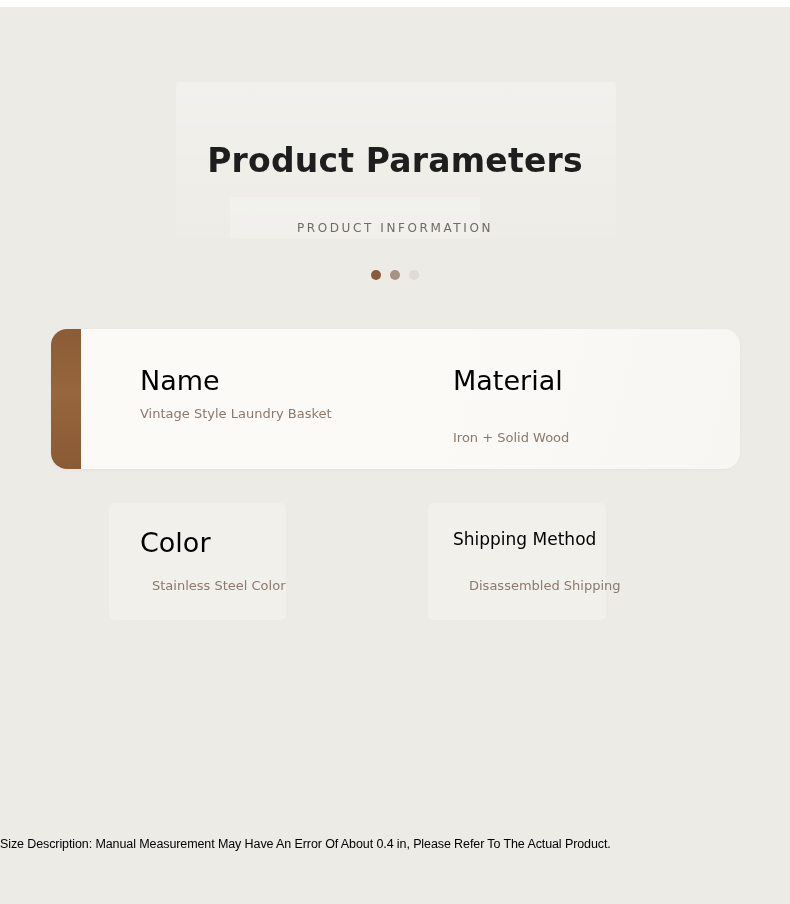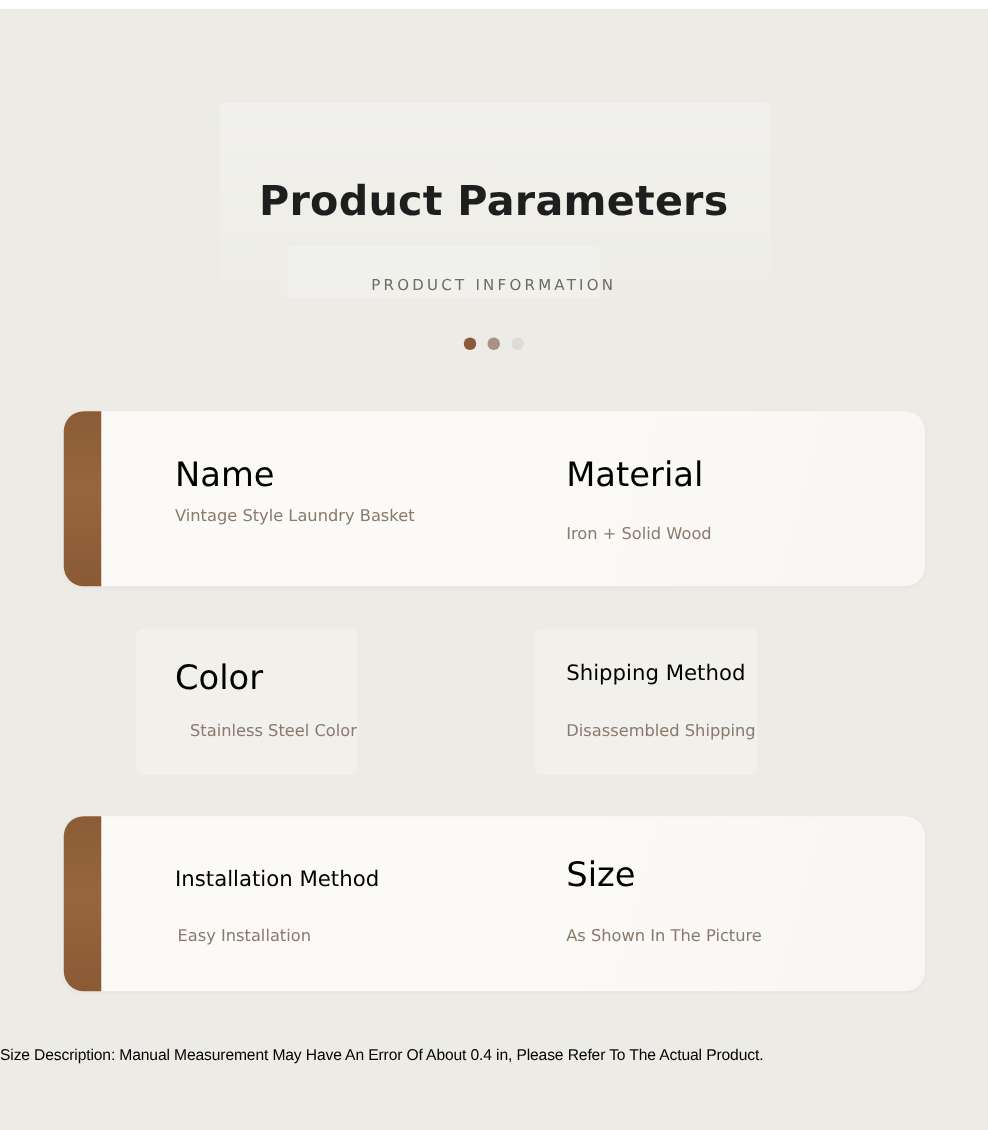--- a/index.html
+++ b/index.html
@@ -166,28 +166,28 @@
   .size-lg  { font-size: 27px; line-height: 32px; }
   .size-md  { font-size: 17px; line-height: 22px; }
 
   .val-sm   { font-size: 13px; }
 
   
   #row1 { top: 322px; }
   #row1 .cell-left  .cell-label { top: 36px; }
   #row1 .cell-left  .cell-value { top: 76px; width: 215px; }
   #row1 .cell-right .cell-label { top: 36px; }
-  #row1 .cell-right .cell-value { top: 90px; text-align: center; }
+  #row1 .cell-right .cell-value { top: 100px; text-align: center; }
 
   
   #row2 { top: 488px; }
   #row2 .cell-left  .cell-label { top: 32px; }
   #row2 .cell-left  .cell-value { top: 82px; margin-left: 12px; }
   #row2 .cell-right .cell-label { top: 33px; }
-  #row2 .cell-right .cell-value { top: 82px; }
+  #row2 .cell-right .cell-value { top: 82px; margin-left: 16px; }
 
   
   #row3 { top: 646px; }
   #row3 .cell-left  .cell-label { top: 40px; }
   #row3 .cell-left  .cell-value { top: 88px; left: 2px; }
   #row3 .cell-right .cell-label { top: 32px; }
   #row3 .cell-right .cell-value { top: 88px; }
 
   
   .footer-note {
@@ -244,29 +244,16 @@
     <div class="cell cell-left">
       <div class="cell-label size-lg">Color</div>
       <div class="cell-value val-sm">Stainless Steel Color</div>
     </div>
     <div class="cell cell-right">
       <div class="cell-label size-md">Shipping Method</div>
       <div class="cell-value val-sm">Disassembled Shipping</div>
     </div>
   </div>
 
-  <div class="row" id="row3">
-    <div class="row-card"></div>
-    <div class="row-accent"></div>
-
-    <div class="cell cell-left">
-      <div class="cell-label size-md">Installation Method</div>
-      <div class="cell-value val-sm">Easy Installation</div>
-    </div>
-    <div class="cell cell-right">
-      <div class="cell-label size-lg">Size</div>
-      <div class="cell-value val-sm">As Shown In The Picture</div>
-    </div>
-  </div>
 
   <div class="footer-note">Size Description: Manual Measurement May Have An Error Of About 0.4 in, Please Refer To The Actual Product.</div>
 
 </div>
 
 </body></html>

